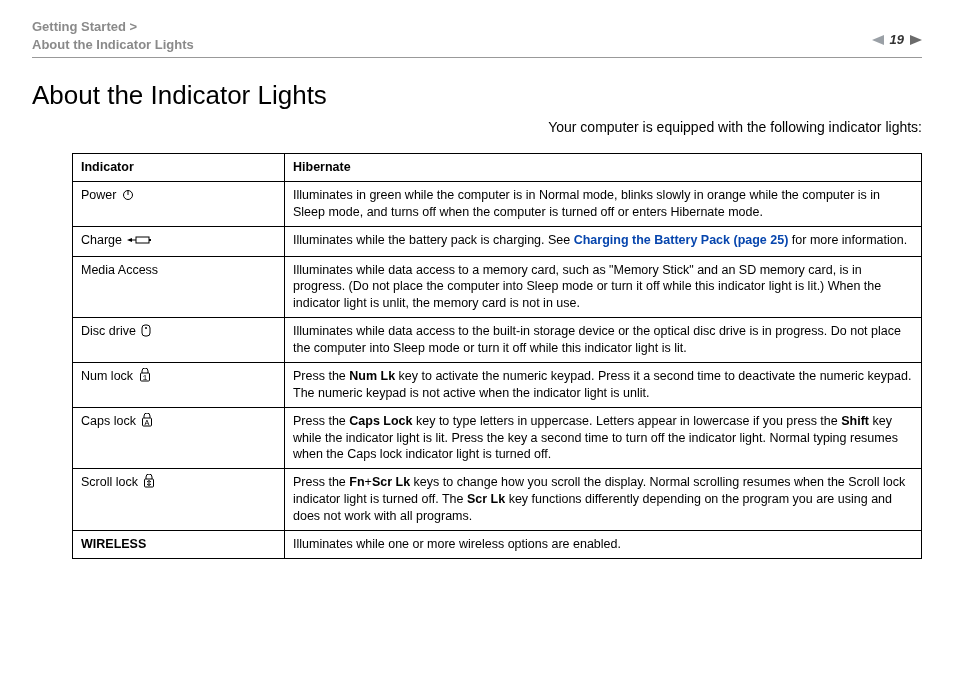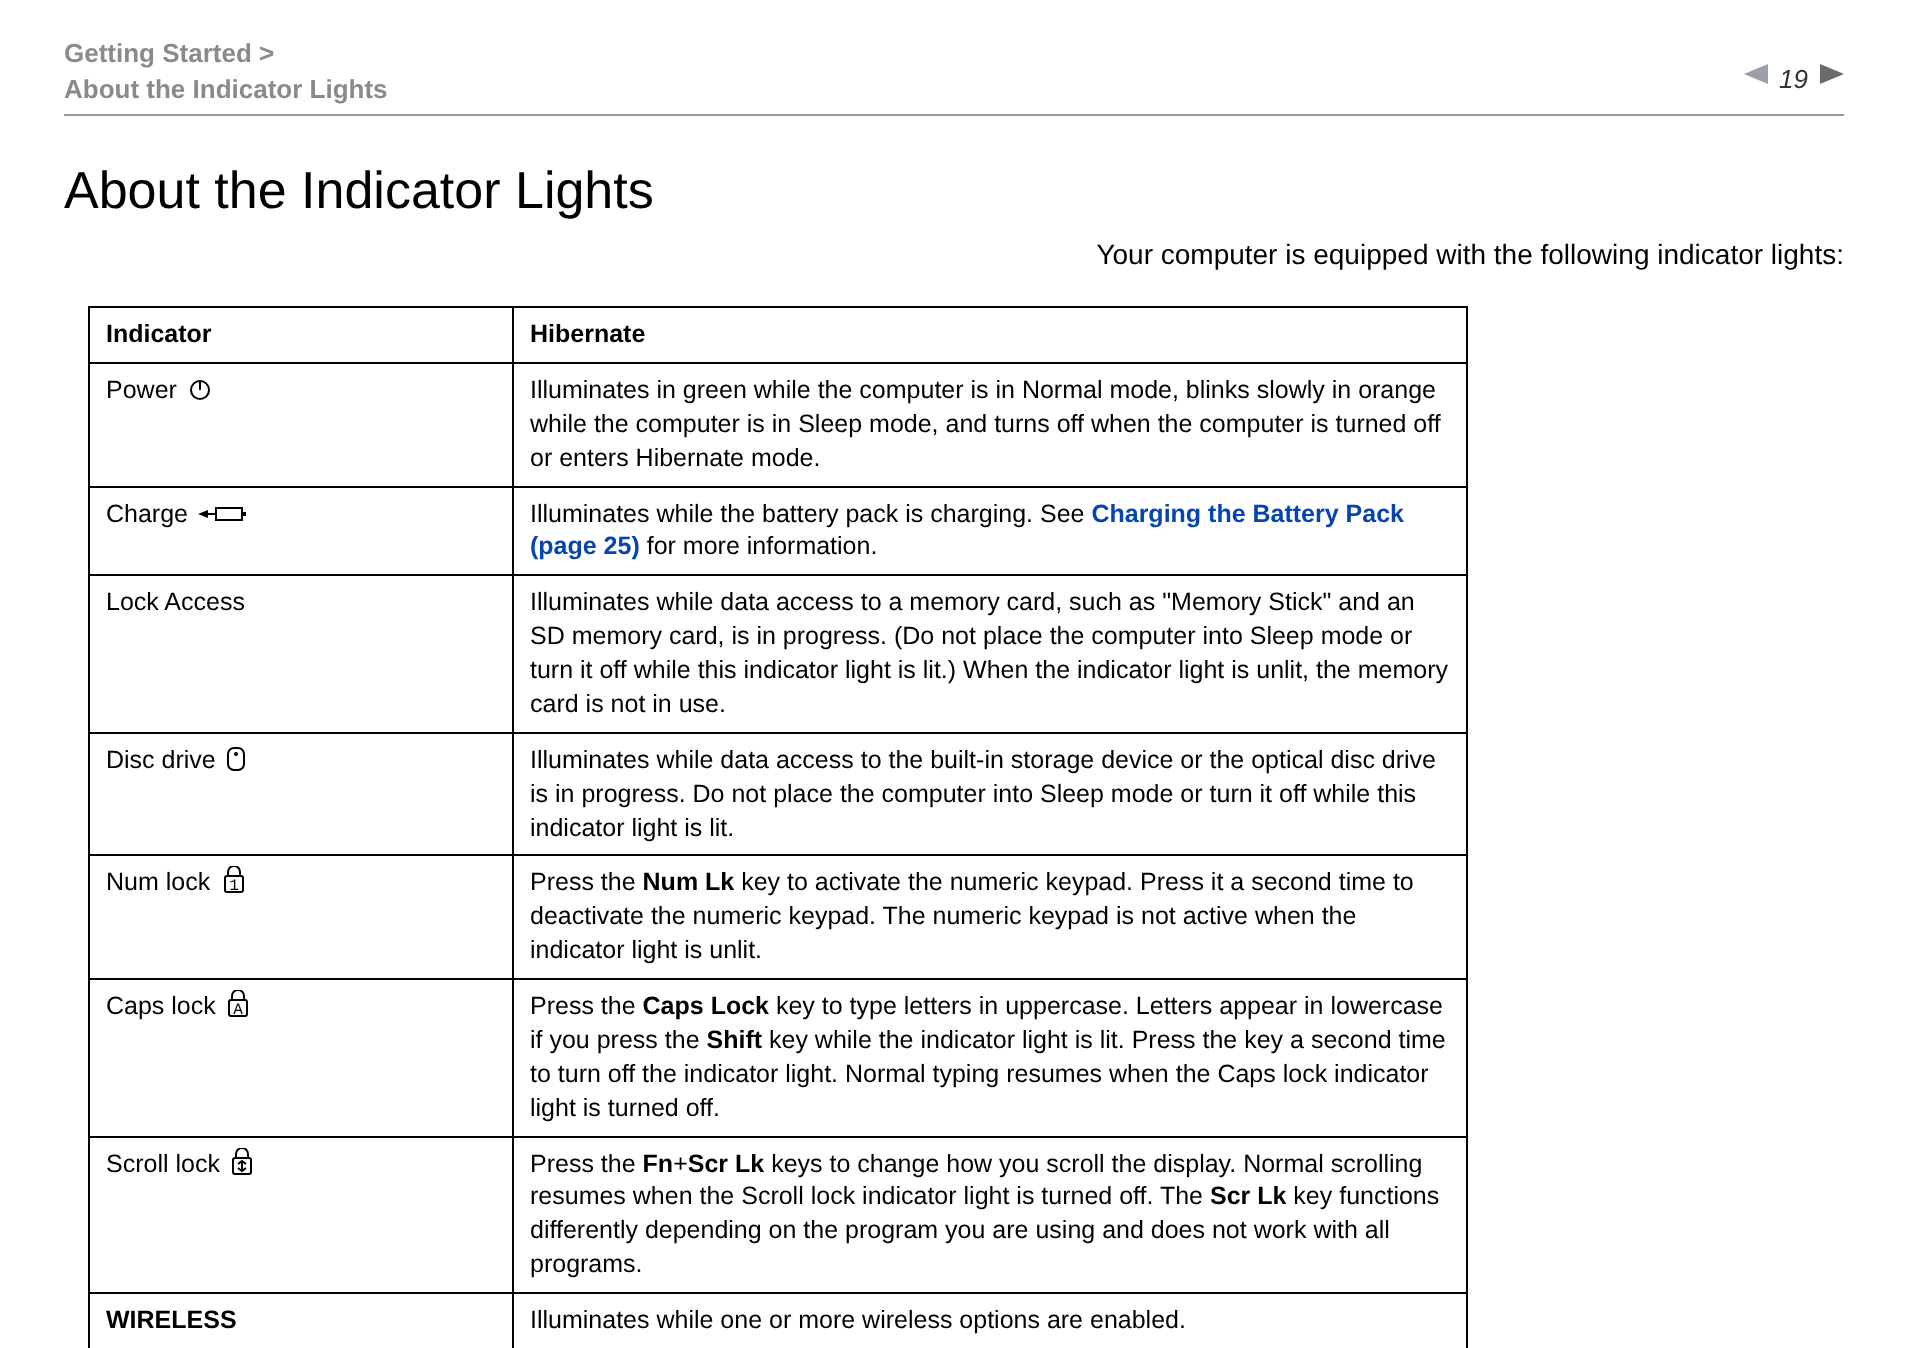--- a/index.html
+++ b/index.html
@@ -24,44 +24,44 @@
     margin-bottom: 22px;
   }
   .breadcrumb {
     color: #8a8a8a;
     font-weight: bold;
     font-size: 13px;
     line-height: 1.35;
   }
   .pager {
     display: flex;
-    align-items: flex-start;
+    align-items: center;
     gap: 6px;
     font-style: italic;
-    font-weight: normal;
+    font-weight: bold;
     color: #333;
     font-size: 13px;
     margin-top: 14px;
   }
   .arrow { display:inline-block; }
   .arrow svg { display:block; }
   h1 {
     font-weight: normal;
     font-size: 26px;
     margin: 0 0 8px 0;
   }
   .intro {
     font-size: 14px;
     margin: 0 0 18px 0;
     text-align: right;
   }
   table.ind {
     border-collapse: collapse;
-    width: 690px;
-    margin-left: 12px;
+    width: 850px;
+    margin-left: 40px;
     font-size: 12.5px;
   }
   table.ind th, table.ind td {
     border: 1px solid #000;
     padding: 5px 8px;
     text-align: left;
     vertical-align: top;
     line-height: 1.35;
   }
   table.ind th {
@@ -137,21 +137,21 @@
           </svg>
         </span>
       </td>
       <td>
         <span>Illuminates while the battery pack is charging. See </span><a class="link">Charging the Battery Pack (page 25)</a><span> for more information.</span>
       </td>
     </tr>
 
 
     <tr>
-      <td>Lock Access</td>
+      <td>Media Access</td>
       <td>Illuminates while data access to a memory card, such as "Memory Stick" and an SD memory card, is in progress. (Do not place the computer into Sleep mode or turn it off while this indicator light is lit.) When the indicator light is unlit, the memory card is not in use.</td>
     </tr>
 
     <tr>
       <td>
         <span>Disc drive</span>
         <span class="icon">
           <svg width="10" height="14">
                 <rect x="1" y="2" width="8" height="11" rx="3" fill="none" stroke="#000" stroke-width="1"></rect>
                 <circle cx="5" cy="5" r="1" fill="#000"></circle>

